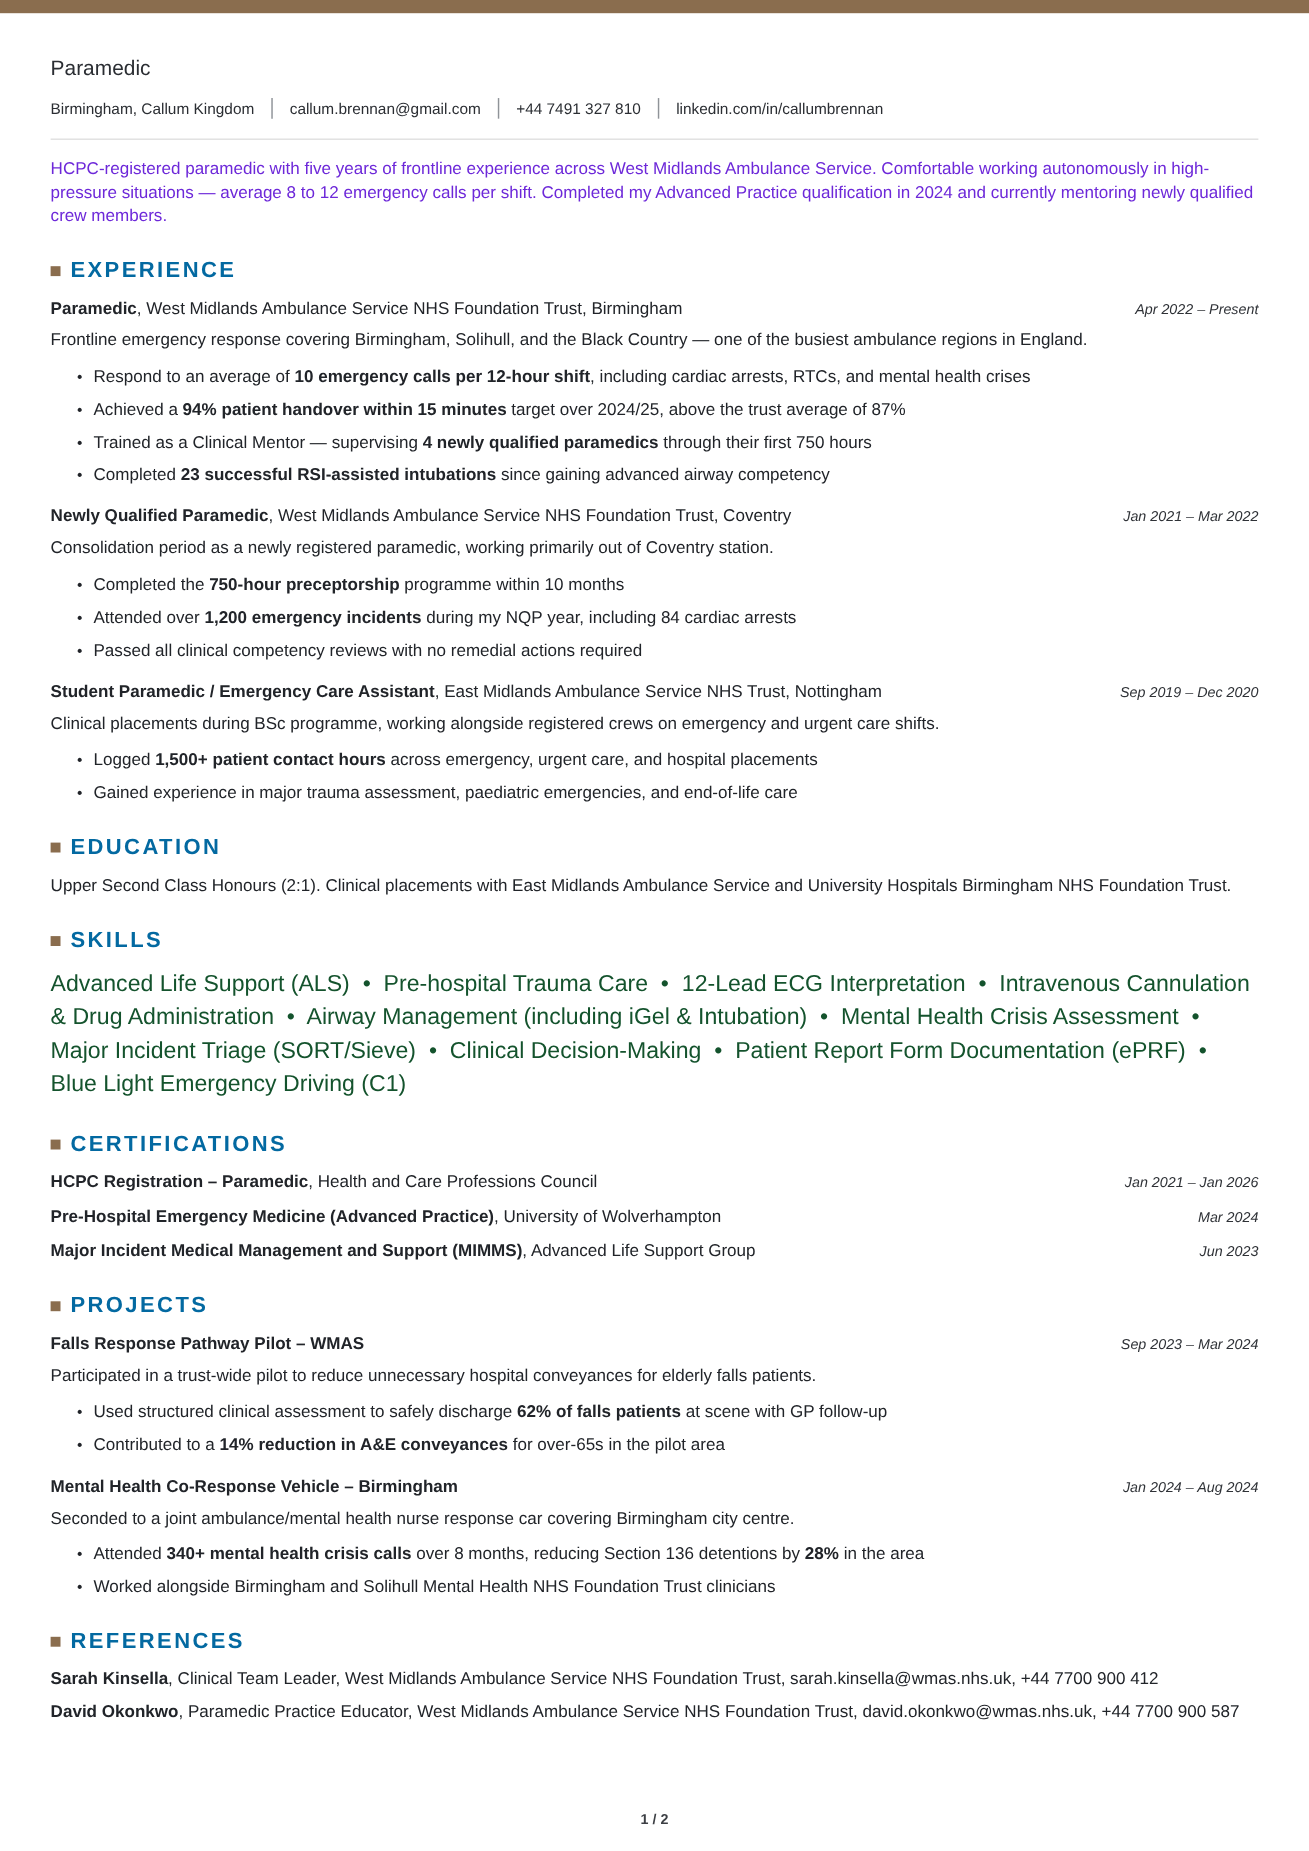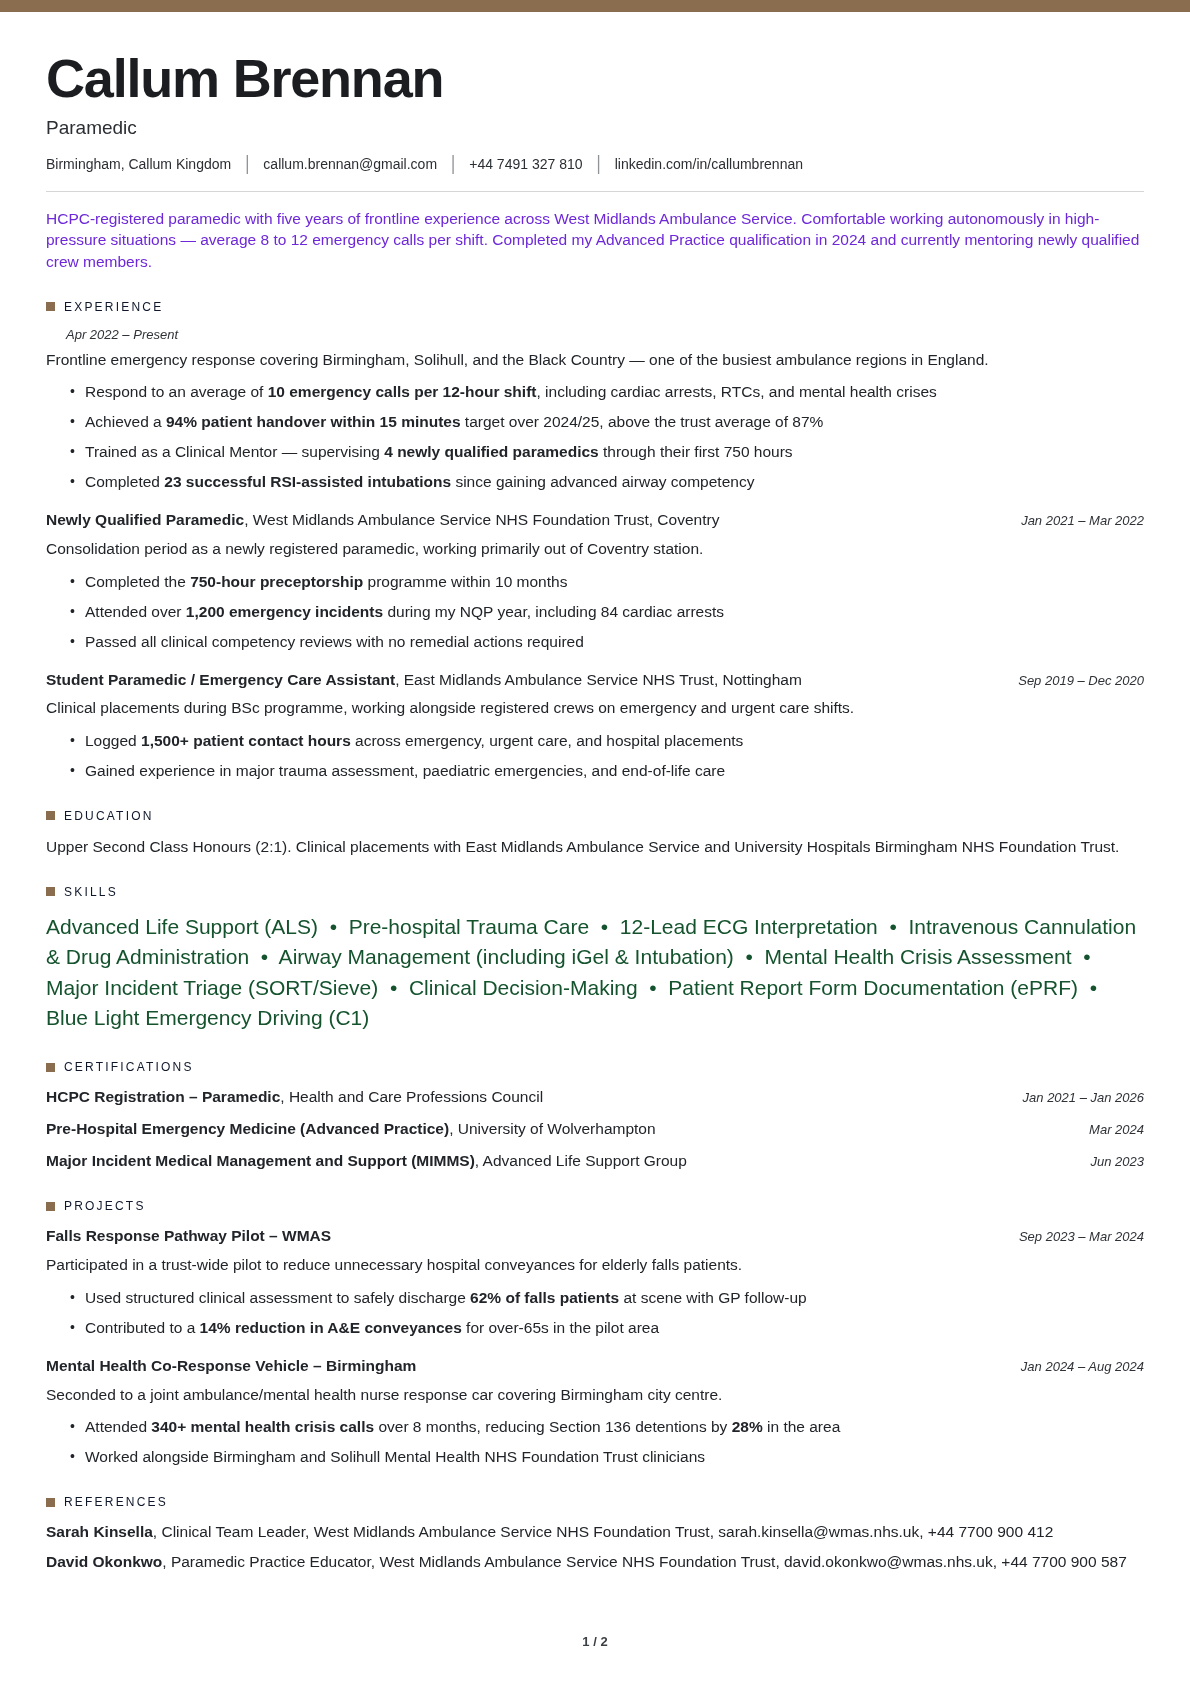--- a/index.html
+++ b/index.html
@@ -15,52 +15,51 @@
   .subtitle { font-size:19px; color:#2b2e33; margin:10px 0 0; }
   .contact { display:flex; align-items:center; font-size:14px; color:#2b2e33; margin-top:16px; }
   .contact .sep { color:#8f9398; margin:0 14px; font-size:16px; font-weight:300; transform:scaleY(1.25); display:inline-block; }
   .rule { border:none; border-top:1px solid #d6d6d6; margin:18px 0 16px; }
 
   .summary { font-size:15.5px; line-height:1.4; margin:0; color:#6d28d9; }
 
   .sec { margin-top:27px; }
   .sec-head { display:flex; align-items:center; margin-bottom:13px; }
   .sq { width:9px; height:9px; background:#8a6d4e; margin-right:9px; flex:0 0 auto; }
-  .sec-label { font-size:12px; font-weight:400; letter-spacing:2.2px; color:#0f172a; margin:0; }
+  .sec-label { font-size:20px; font-weight:700; letter-spacing:2.2px; color:#0369a1; margin:0; }
 
   .entry { margin-bottom:17px; }
   .entry:last-child { margin-bottom:0; }
   .entry-head { display:flex; align-items:baseline; }
   .entry-title { flex:1; font-size:15.5px; margin:0; line-height:1.35; }
   .entry-title b { font-weight:700; }
   .entry-date { font-size:13px; font-style:italic; color:#2f3237; white-space:nowrap; margin-left:20px; }
   .entry-desc { font-size:15.5px; margin:7px 0 0; line-height:1.4; }
   ul.entry-bullets { margin:12px 0 2px; padding:0 0 0 24px; list-style:none; }
   ul.entry-bullets li { font-size:15.5px; line-height:1.35; margin-bottom:9px; position:relative; padding-left:15px; }
   ul.entry-bullets li:last-child { margin-bottom:0; }
   ul.entry-bullets li::before { content:"\2022"; position:absolute; left:0; top:0; font-size:14px; color:#212429; }
   ul.entry-bullets b { font-weight:700; }
 
   .tight .entry { margin-bottom:11px; }
   .refs .entry { margin-bottom:9px; }
 
   .inline-list { font-size:21px; line-height:1.45; margin:0; color:#14532d; }
 
-  .footer { position:absolute; left:0; right:0; bottom:34px; text-align:center;
+  .footer { position:absolute; left:0; right:0; bottom:22px; text-align:center;
             font-size:13px; font-weight:600; color:#3c3f44; }
 </style>
 </head>
 <body>
 
 <div class="page">
   <div class="topbar"></div>
   <div class="content">
 
     <header>
-      <h1 class="name">Callum Brennan</h1>
       <p class="subtitle">Paramedic</p>
       <div class="contact">
         <span>Birmingham, Callum Kingdom</span>
         <span class="sep">|</span>
         <span>callum.brennan@gmail.com</span>
         <span class="sep">|</span>
         <span>+44 7491 327 810</span>
         <span class="sep">|</span>
         <span>linkedin.com/in/callumbrennan</span>
       </div>
@@ -69,20 +68,21 @@
     </header>
 
     <section class="sec">
       <div class="sec-head">
         <span class="sq"></span>
         <h2 class="sec-label">EXPERIENCE</h2>
       </div>
       <div class="entries">
           <div class="entry">
     <div class="entry-head">
+      <p class="entry-title"><b>Paramedic</b><span>, West Midlands Ambulance Service NHS Foundation Trust, Birmingham</span></p>
       <span class="entry-date">Apr 2022 – Present</span>
     </div>
     <p class="entry-desc">Frontline emergency response covering Birmingham, Solihull, and the Black Country — one of the busiest ambulance regions in England.</p>
     <ul class="entry-bullets">
               <li><span>Respond to an average of </span><b>10 emergency calls per 12-hour shift</b><span>, including cardiac arrests, RTCs, and mental health crises</span></li>
               <li><span>Achieved a </span><b>94% patient handover within 15 minutes</b><span> target over 2024/25, above the trust average of 87%</span></li>
               <li><span>Trained as a Clinical Mentor — supervising </span><b>4 newly qualified paramedics</b><span> through their first 750 hours</span></li>
               <li><span>Completed </span><b>23 successful RSI-assisted intubations</b><span> since gaining advanced airway competency</span></li>
             </ul>
   </div>

